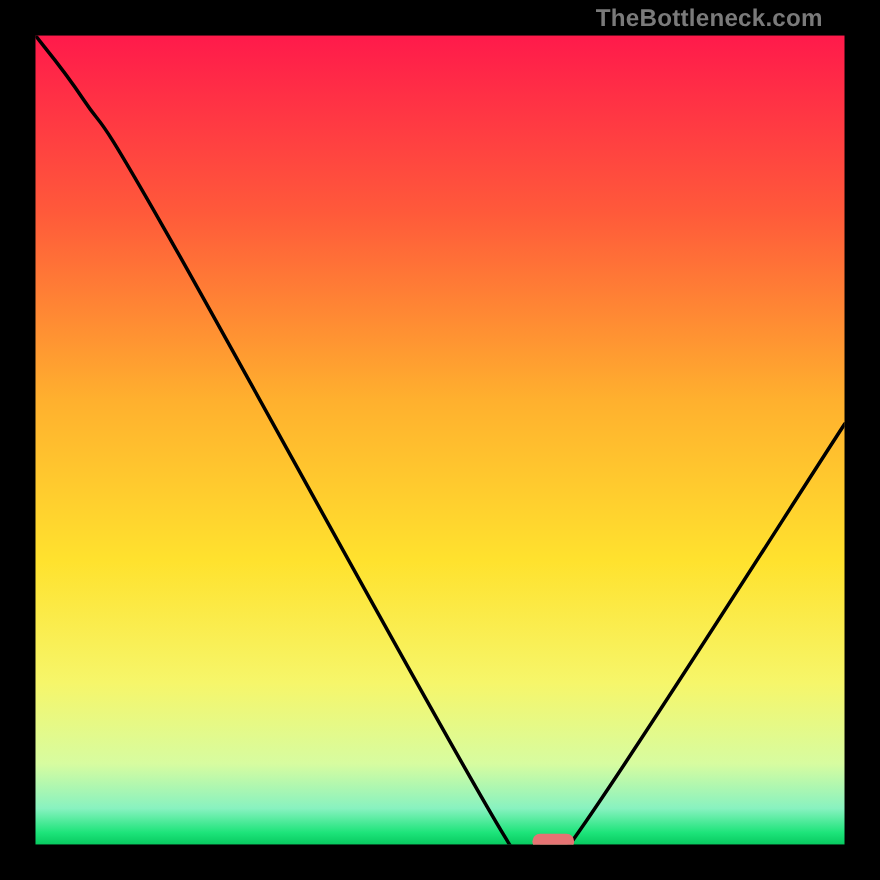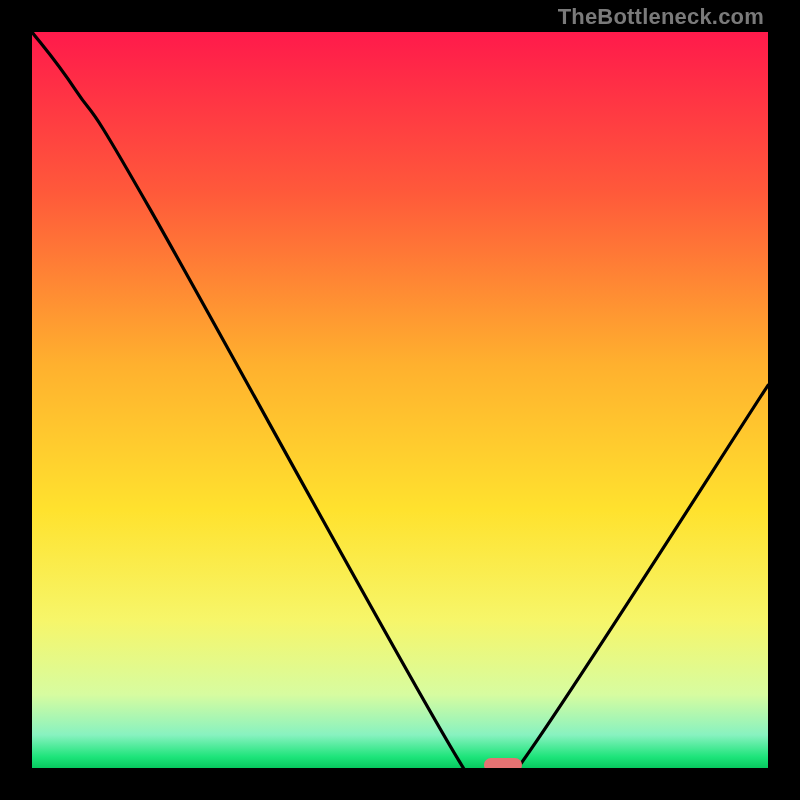--- a/index.html
+++ b/index.html
@@ -29,21 +29,21 @@
     position: absolute;
     inset: 0;
   }
   .curve-svg {
     position: absolute;
     inset: 0;
   }
   .watermark {
     position: absolute;
     top: 4px;
-    right: 36px;
+    right: 52px;
     color: #7a7a7a;
     font-size: 22px;
     font-weight: 600;
     letter-spacing: 0.2px;
     user-select: none;
   }
   .minimum-marker {
     position: absolute;
     width: 36px;
     height: 14px;

